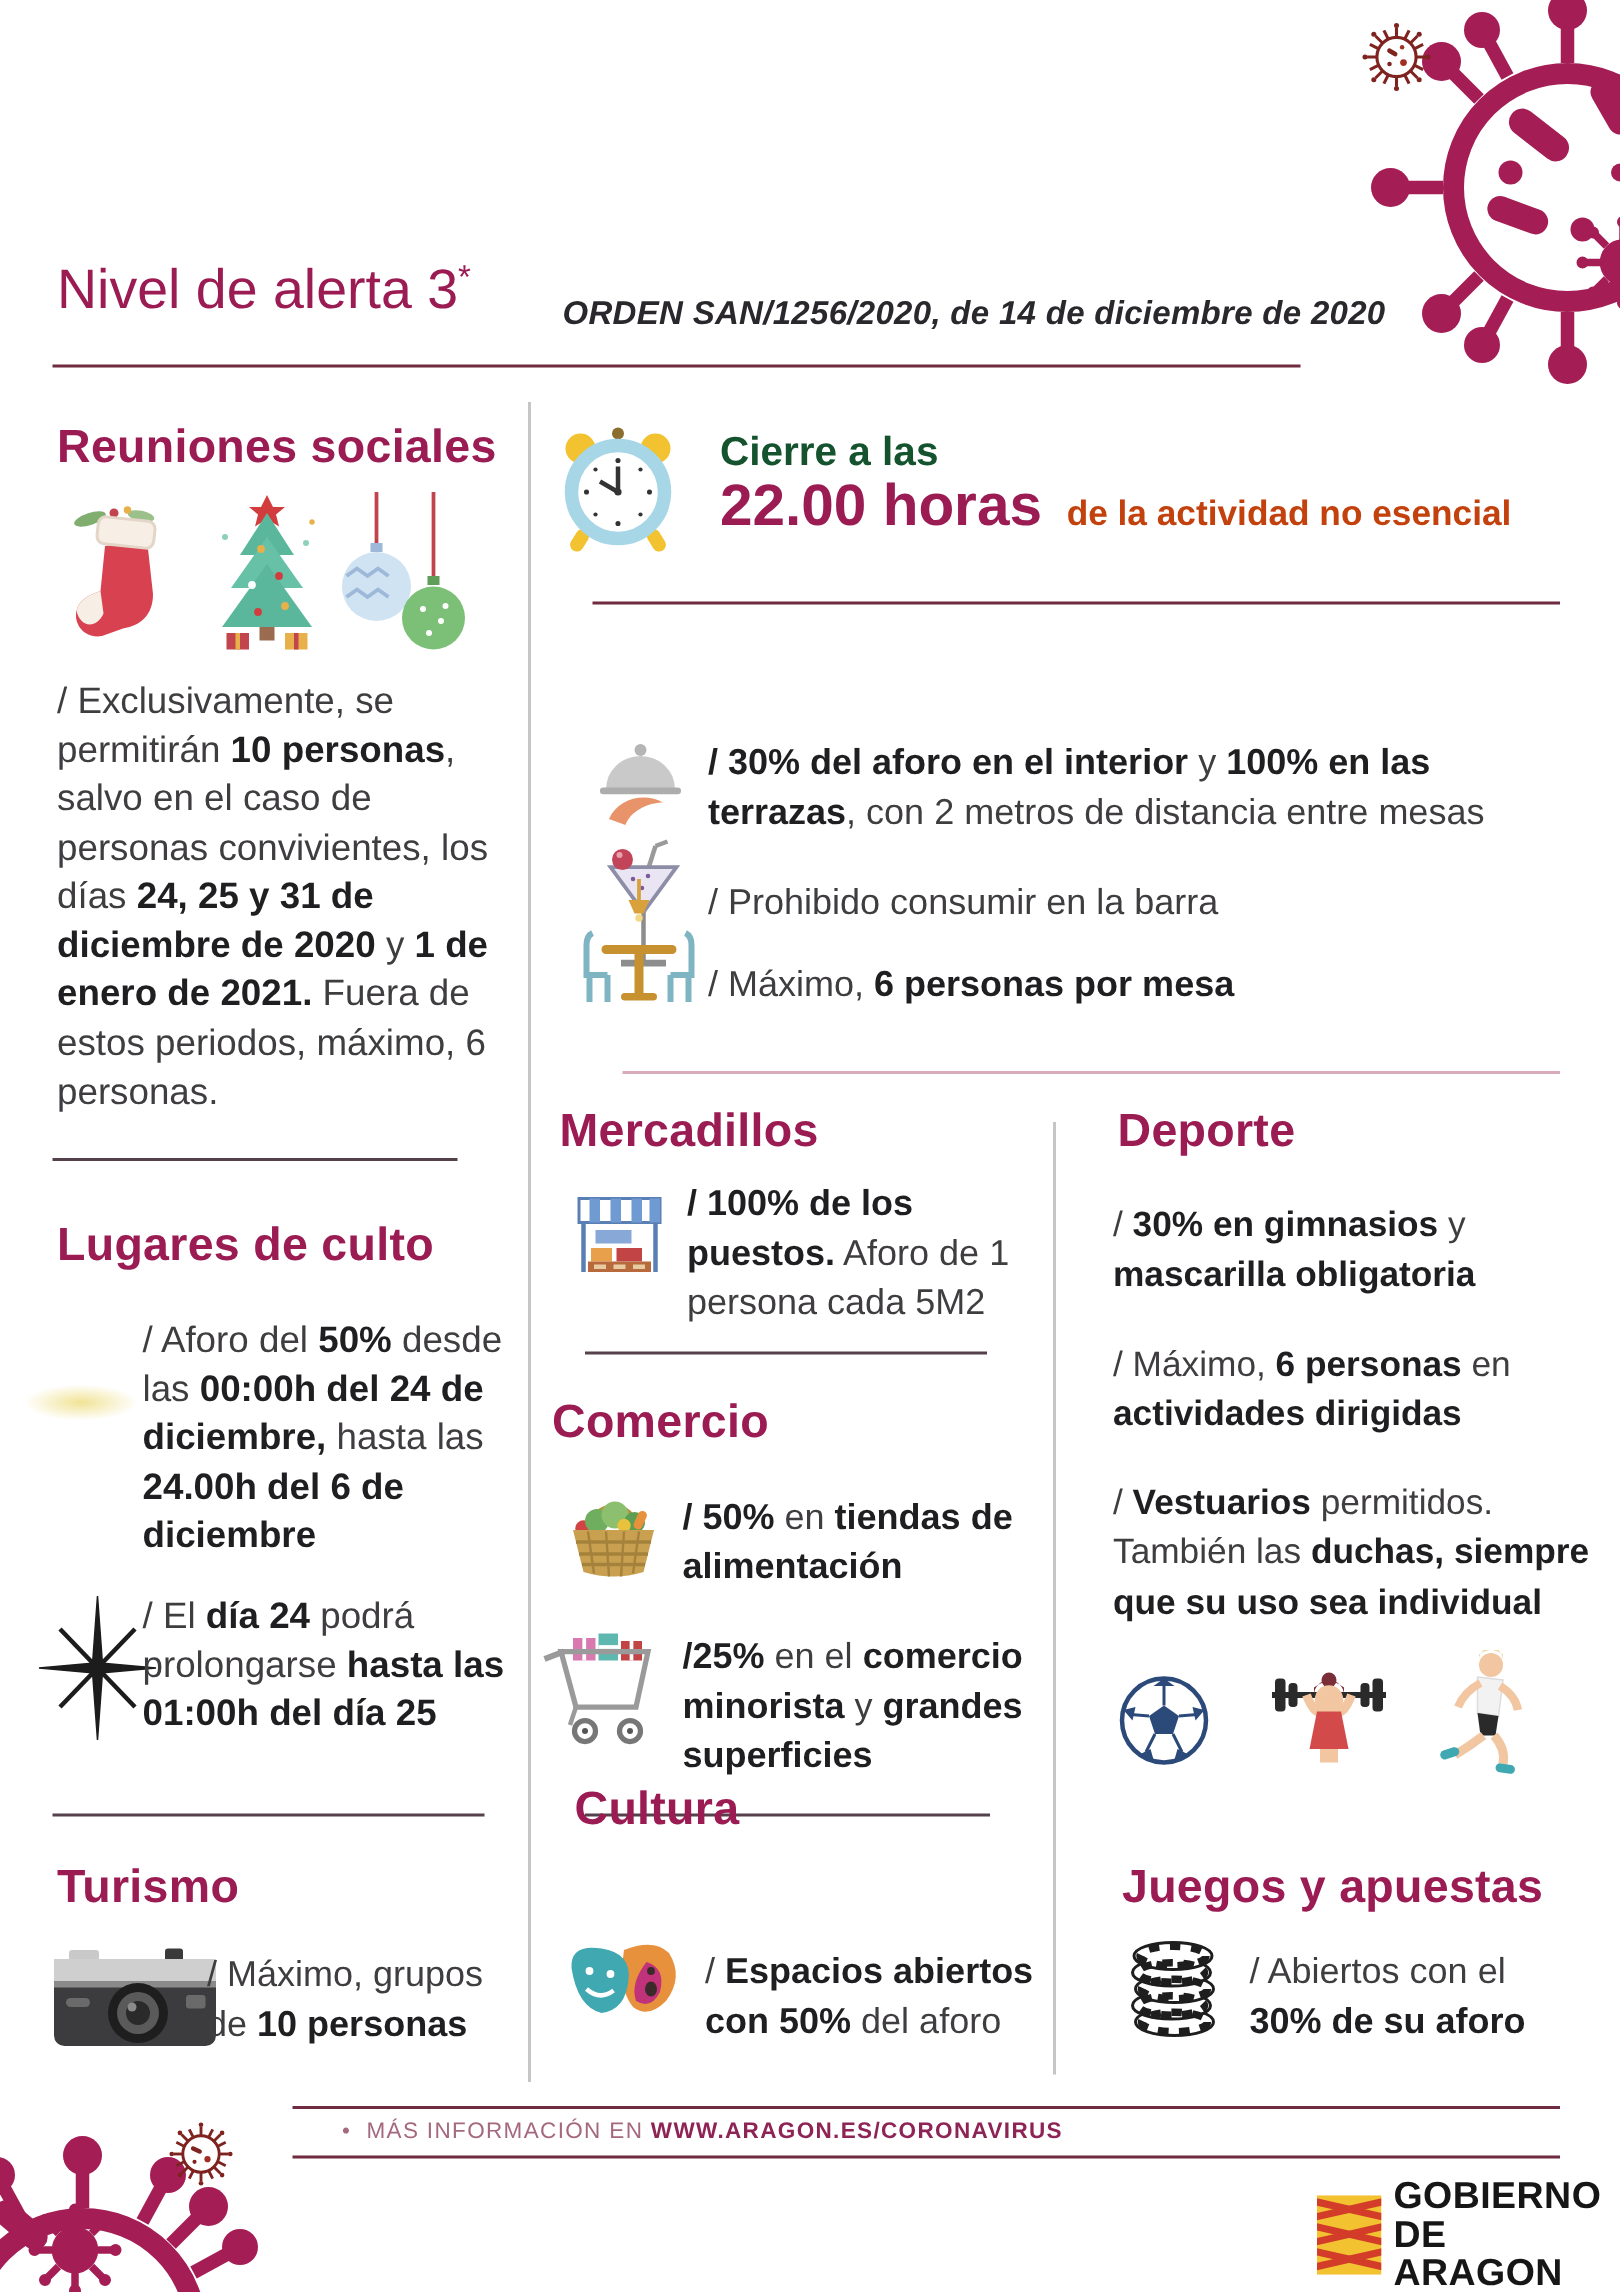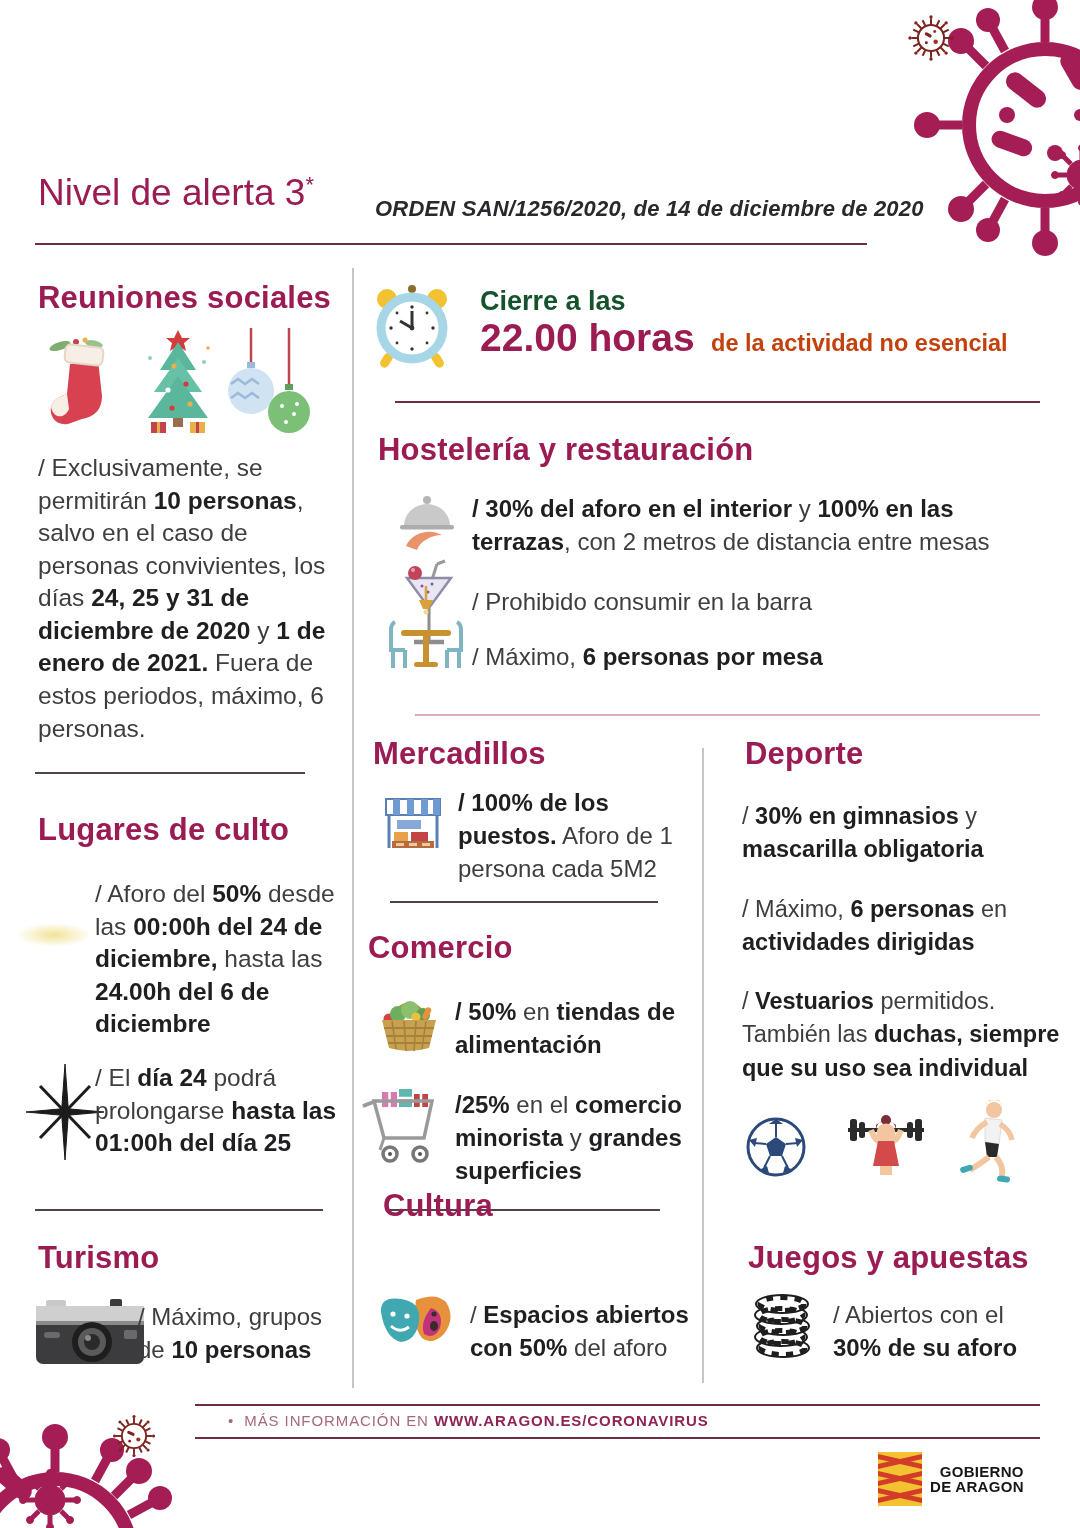--- a/index.html
+++ b/index.html
@@ -22,21 +22,21 @@
   .hr-pink{height:1.5px;background:var(--divider-pink);}
   .vline{width:1.5px;background:var(--divider-gray);}
   .alert{font-size:37px;color:var(--accent);font-weight:400;}
   .alert sup{font-size:22px;}
   .order{font-size:22px;font-style:italic;font-weight:700;color:#2a282c;letter-spacing:.2px;}
   .closetop{font-size:27px;font-weight:700;color:#14532d;}
   .closetime{font-size:39px;font-weight:700;color:var(--accent);}
   .closesuf{font-size:23.5px;font-weight:700;color:#c2410c;}
   .foot{font-size:15px;letter-spacing:.9px;color:#a4697f;font-weight:500;}
   .foot b{color:#8e2355;font-weight:700;}
-  .logotxt{font-size:15px;font-weight:800;color:#161616;line-height:1.02;letter-spacing:.3px;text-align:right;}
+  .logotxt{font-size:25px;font-weight:800;color:#161616;line-height:1.02;letter-spacing:.3px;}
 </style>
 </head>
 <body>
 
 <div id="page">
 
   <svg class="abs" style="left:895px;top:-25px;width:300px;height:300px;" viewBox="0 0 300 300">
     <g stroke="#a41e55" fill="#a41e55">
       <circle cx="150" cy="150" r="76" fill="none" stroke-width="14"></circle>
       <g stroke-width="9">
@@ -246,21 +246,20 @@
     <line x1="40" y1="48" x2="28" y2="41" stroke="#333" stroke-width="3"></line>
     <circle cx="40" cy="48" r="2.4" fill="#333"></circle>
   </svg>
   <div class="abs closetop" style="left:480px;top:286px;">Cierre a las</div>
   <div class="abs" style="left:480px;top:316px;white-space:nowrap;">
     <span class="closetime">22.00 horas</span>
     <span class="closesuf" style="margin-left:12px;">de la actividad no esencial</span>
   </div>
   <div class="abs hr" style="left:395px;top:401px;width:645px;"></div>
 
-  <div class="abs h" style="left:378px;top:432px;">Hostelería y restauración</div>
   <svg class="abs" style="left:396px;top:490px;width:62px;height:66px;" viewBox="0 0 62 66">
     <circle cx="31" cy="10" r="4" fill="#b5b5b5"></circle>
     <path d="M8 36 A23 22 0 0 1 54 36 Z" fill="#c9c9c9"></path>
     <rect x="4" y="35" width="54" height="4.5" rx="2.2" fill="#adadad"></rect>
     <path d="M10 56 C16 42 34 38 46 45 C36 45 24 51 21 60 Z" fill="#e8936a"></path>
   </svg>
   <div class="abs body" style="left:472px;top:492px;width:580px;"><span class="seg-b">/ 30% del aforo en el interior</span><span> y </span><span class="seg-b">100% en las terrazas</span><span>, con 2 metros de distancia entre mesas</span></div>
   <svg class="abs" style="left:402px;top:556px;width:54px;height:96px;" viewBox="0 0 54 96">
     <line x1="35" y1="8" x2="28" y2="30" stroke="#9a9a9a" stroke-width="3"></line>
     <line x1="35" y1="8" x2="43" y2="5" stroke="#9a9a9a" stroke-width="3"></line>

